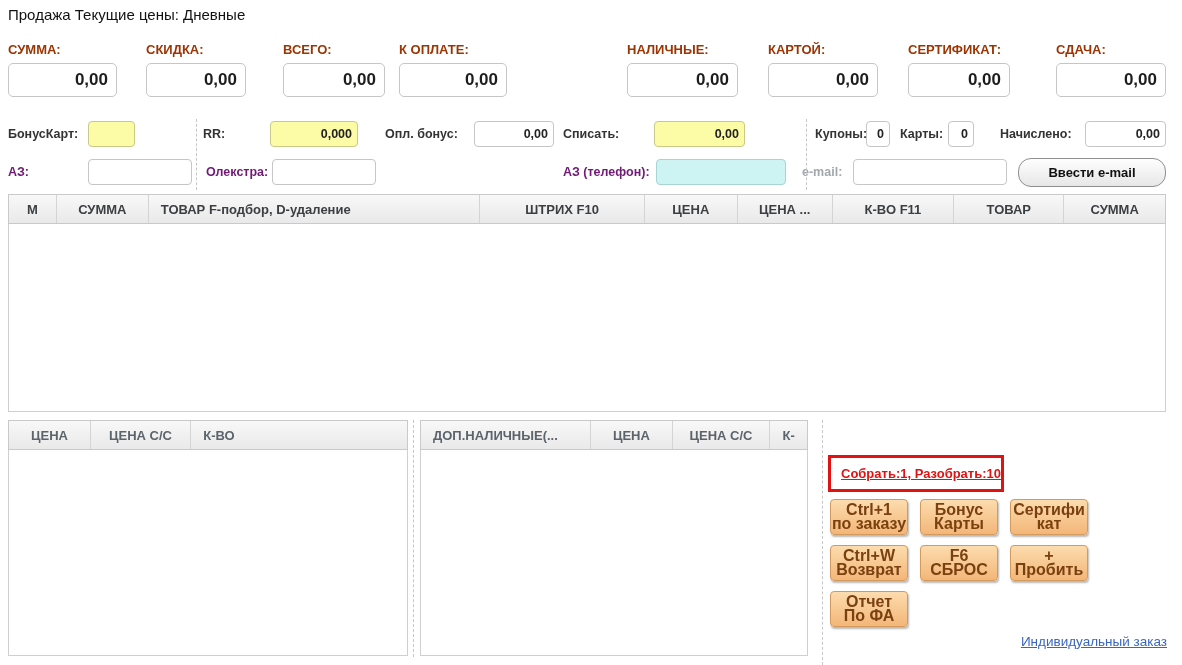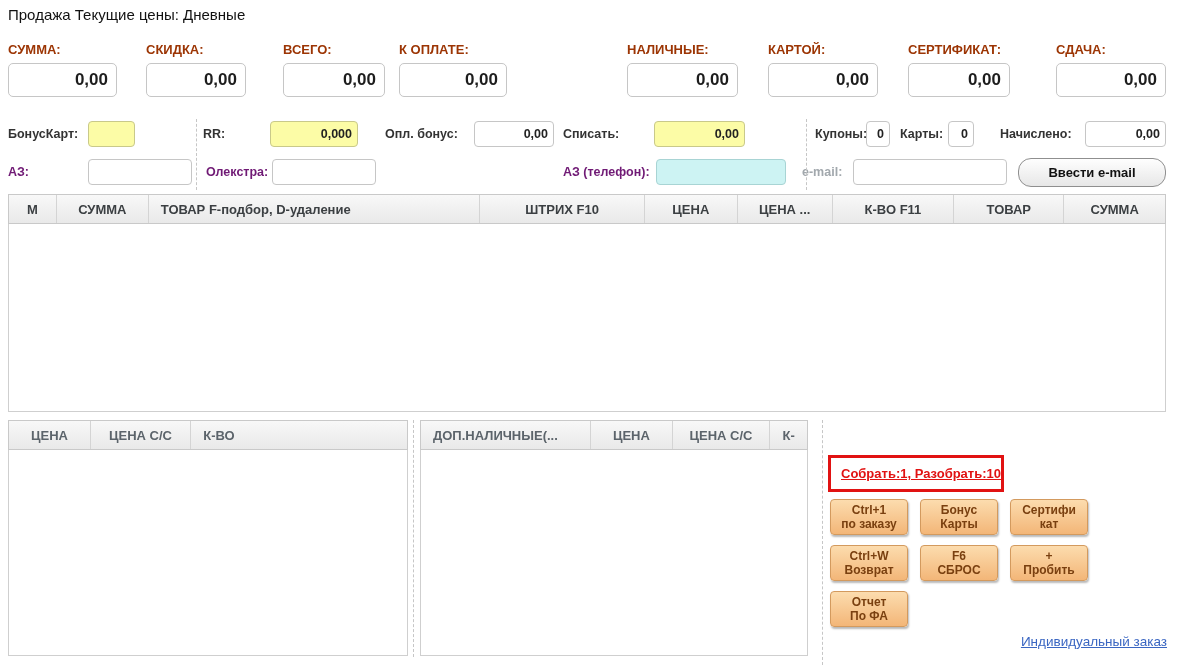--- a/index.html
+++ b/index.html
@@ -43,21 +43,21 @@
   .grid-body { position:absolute; box-sizing:border-box; border:1px solid #cfcfcf; border-top:none; background:#fff; }
 
   
   .assemble-box { position:absolute; left:828px; top:420px; width:176px; height:37px; box-sizing:border-box;
                   border:3px solid #e11212; display:flex; align-items:center; padding-left:10px; background:#fff;margin-top:35px; }
   .assemble-link { color:#e11212; font-size:13px; font-weight:bold; text-decoration:underline; white-space:nowrap; cursor:pointer; }
 
   .btns { position:absolute; left:830px; top:499px; display:grid; grid-template-columns:repeat(3,78px);
           grid-auto-rows:36px; column-gap:12px; row-gap:10px; }
   .pos-btn { background:linear-gradient(#fcdcae,#f3b678); border:1px solid #d39a5e; border-radius:4px;
-             box-shadow:1px 2px 2px rgba(0,0,0,0.28); color:#7a4010; font-weight:bold; font-size:12px;
+             box-shadow:1px 2px 2px rgba(0,0,0,0.28); color:#7a4010; font-weight:bold; font-size:16px;
              line-height:14px; display:flex; flex-direction:column; align-items:center; justify-content:center;
              text-align:center; cursor:pointer; font-family:"Liberation Sans", sans-serif; }
 
   .indiv-link { position:absolute; right:15px; top:634px; color:#3a66c2; font-size:13.5px;
                 text-decoration:underline; white-space:nowrap; cursor:pointer; }
 </style>
 </head>
 <body>
 
 <div class="app">

